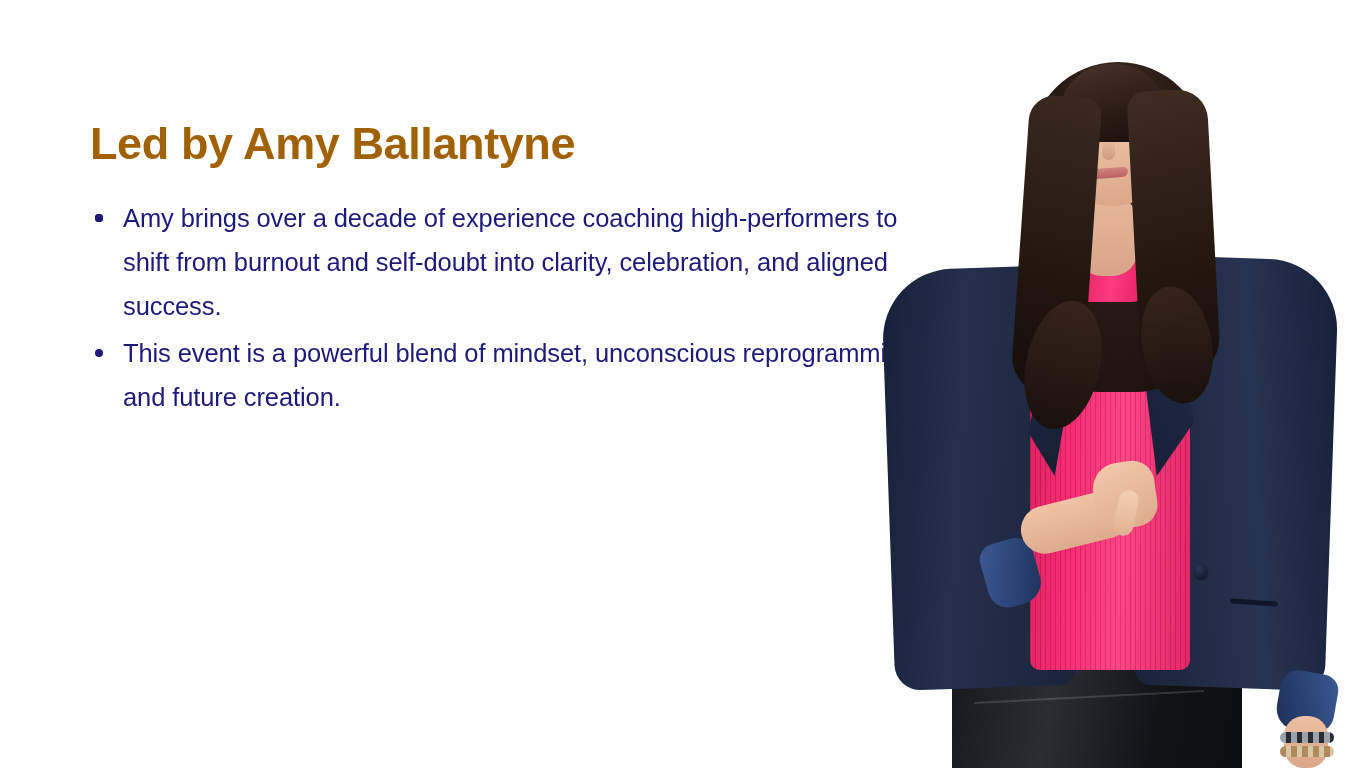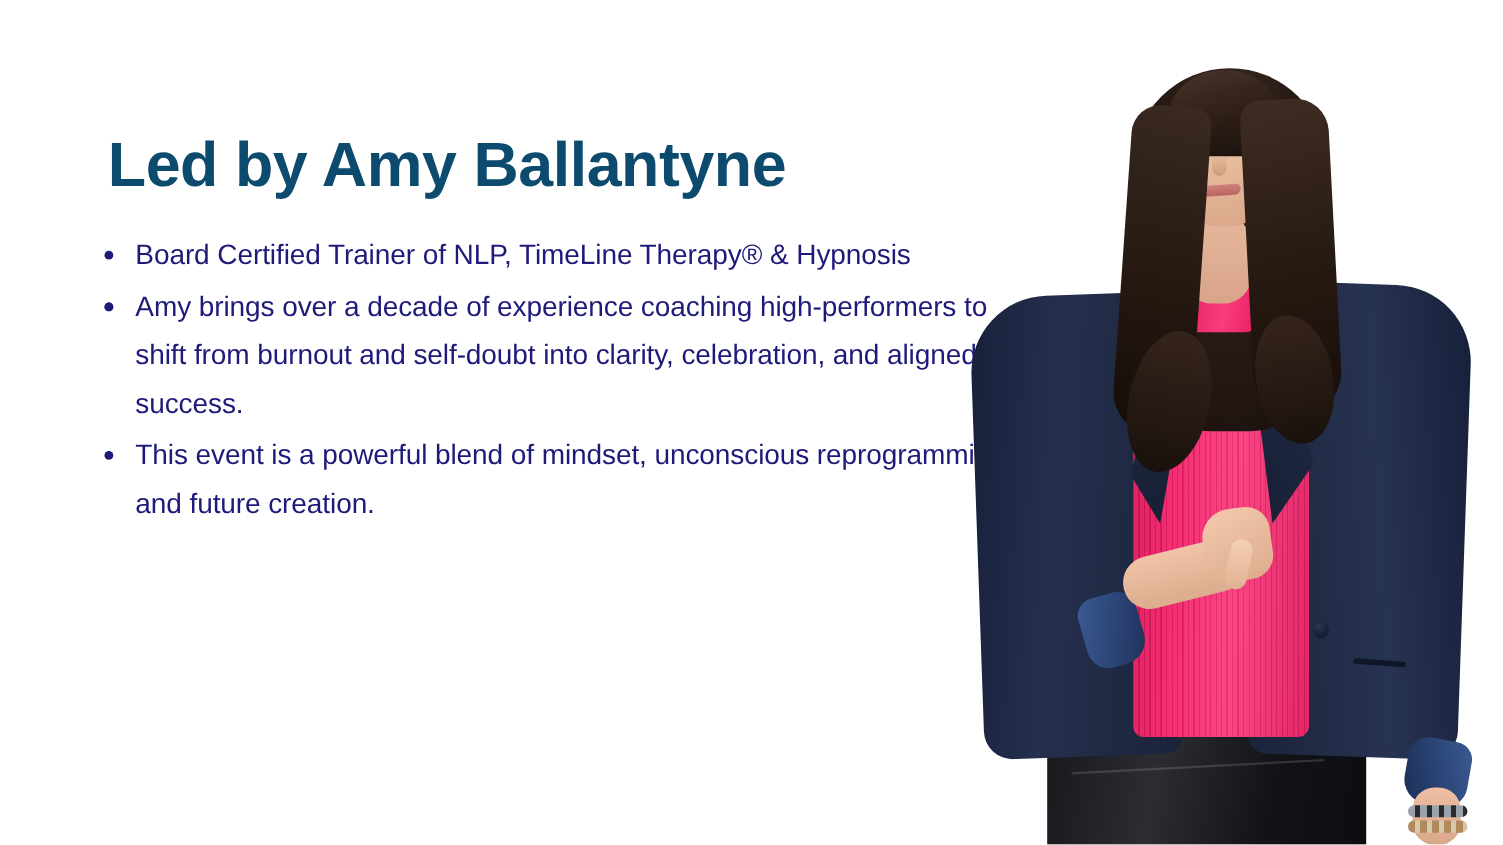--- a/index.html
+++ b/index.html
@@ -17,26 +17,26 @@
     overflow:hidden;
   }
 
   
   .text-col{
     position:absolute;
     left:90px; top:118px;
     width:840px;
   }
   .headline{
-    font-size:57px;
+    font-size:45px;
     font-weight:700;
-    color:#0c4a6e;
+    color:#a16207;
     letter-spacing:-0.4px;
     line-height:1.15;
-    margin:0 0 26px 8px;
+    margin:0 0 26px 0;
     white-space:nowrap;
   }
   .bullet-list{
     list-style:none;
     margin:0;padding:0;
   }
   .bullet-item{
     position:relative;
     padding-left:33px;
     margin:0 0 3px 0;
@@ -253,21 +253,20 @@
 <div class="slide">
 
   <div class="text-col">
 
     <h1 class="headline">Led by Amy Ballantyne</h1>
 
     <ul class="bullet-list">
 
       <li class="bullet-item">
         <span class="dot"></span>
-        <span>Board Certified Trainer of NLP, TimeLine Therapy® &amp; Hypnosis</span>
       </li>
 
       <li class="bullet-item">
         <span class="dot"></span>
       </li>
 
       <li class="bullet-item">
         <span class="dot"></span>
         <span>Amy brings over a decade of experience coaching high-performers to shift from burnout and self-doubt into clarity, celebration, and aligned success.</span>
       </li>

